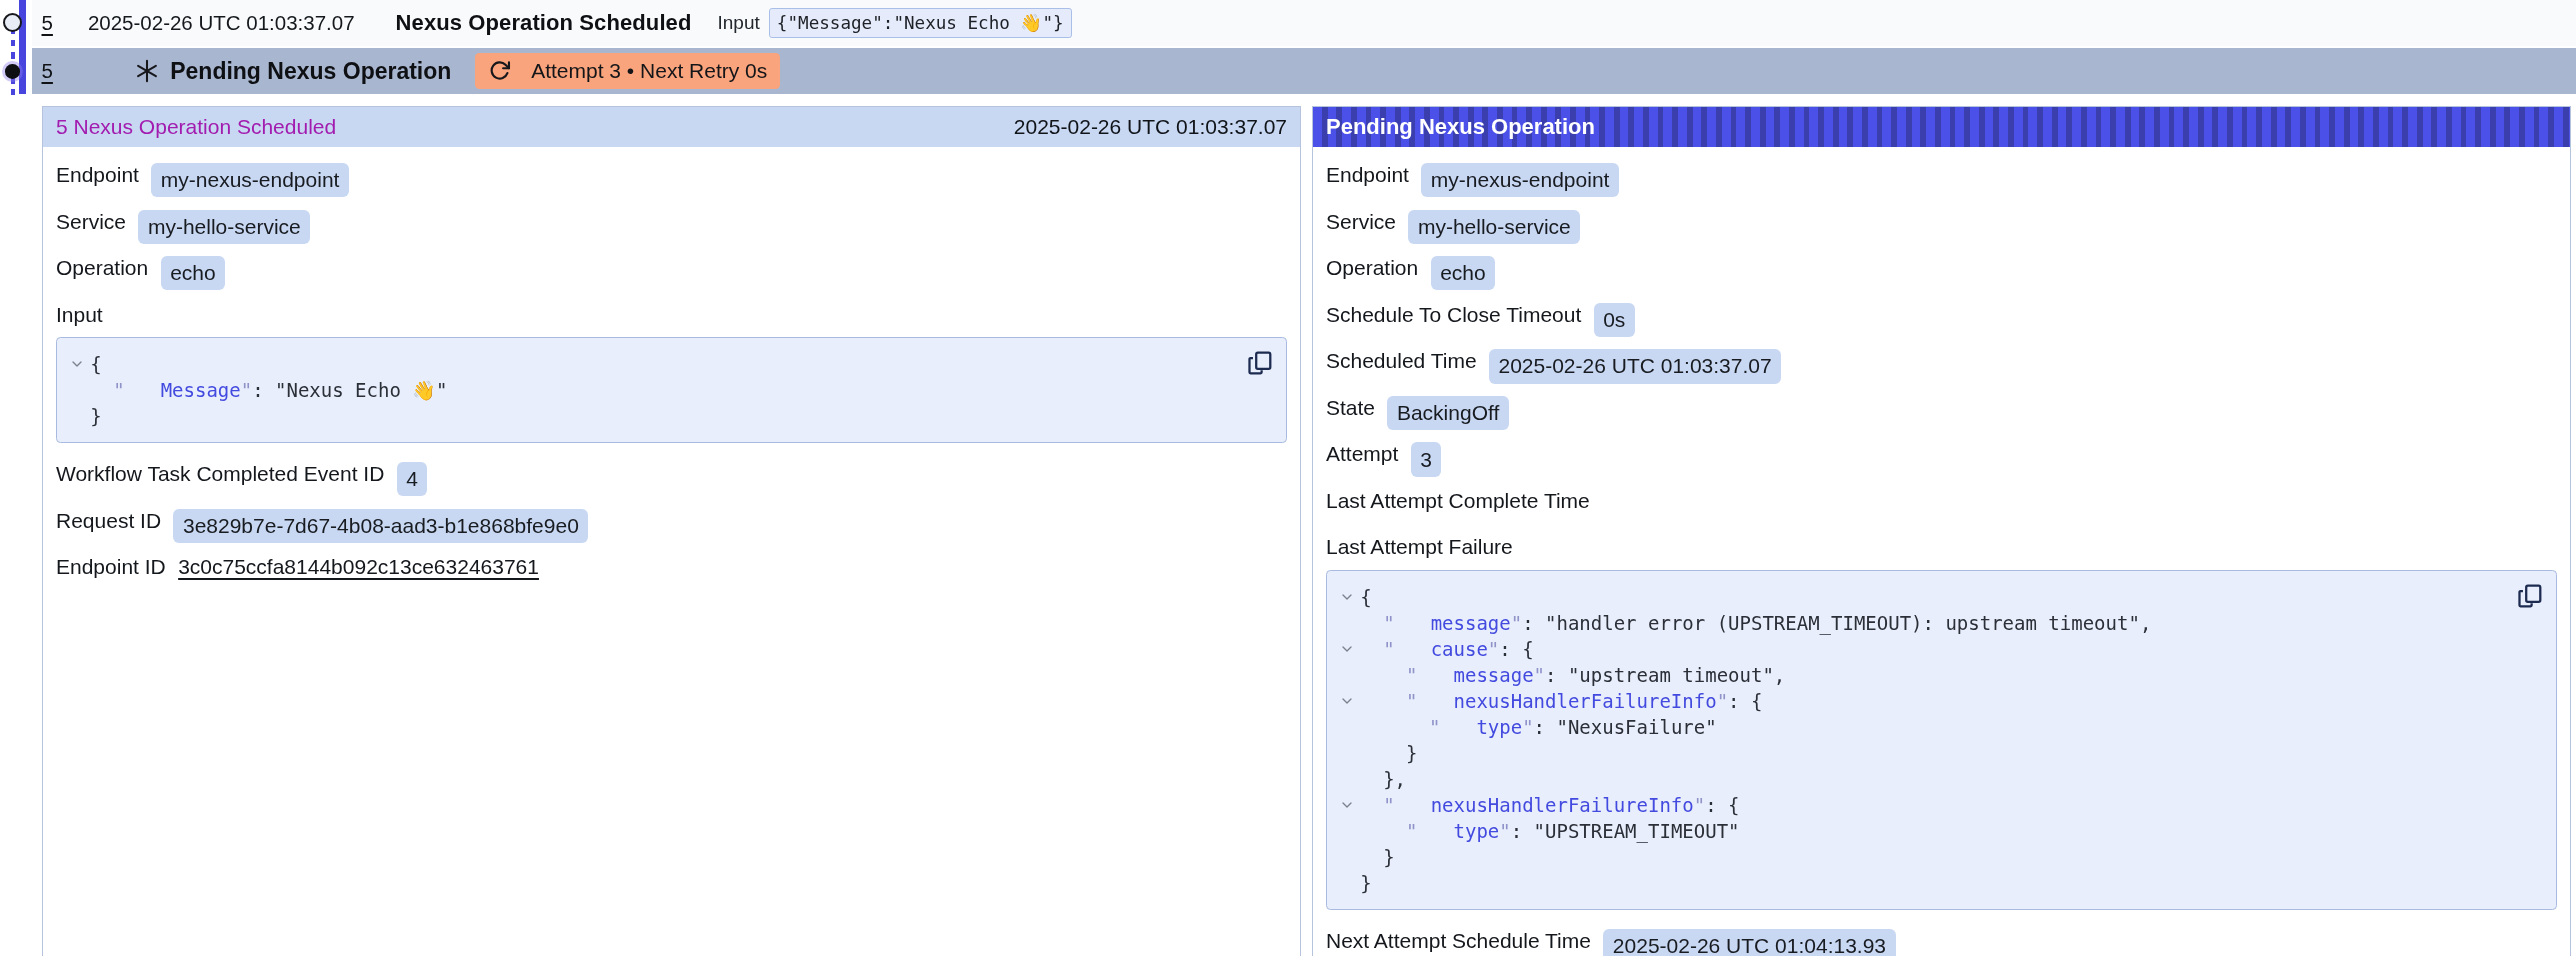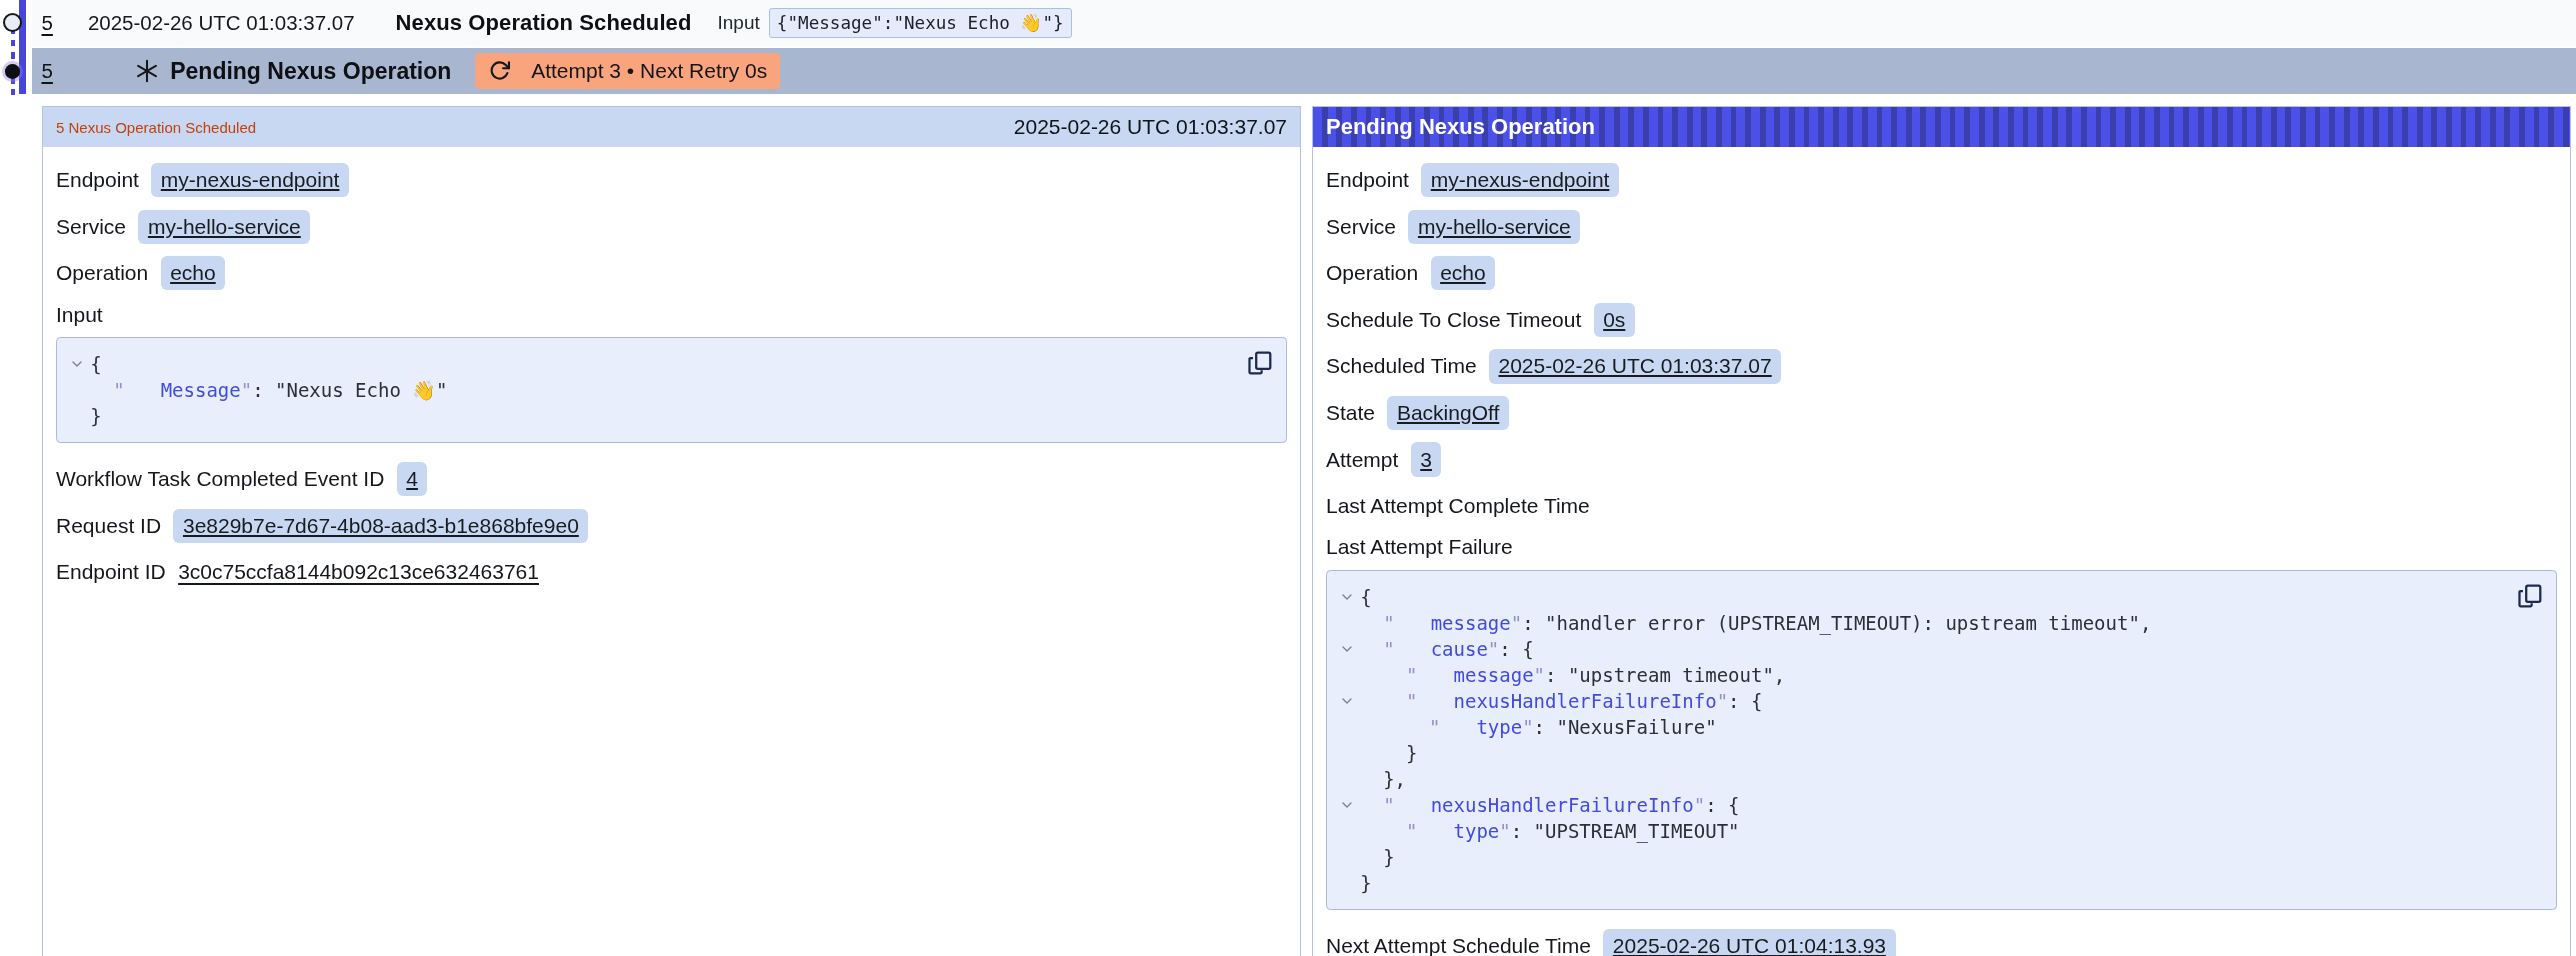--- a/index.html
+++ b/index.html
@@ -33,28 +33,28 @@
   .panel{position:absolute;top:106px;width:1259px;height:879px;background:#fff;
     border:1.5px solid #B6C3DC;box-sizing:border-box;}
   .panel-left{left:42px;}
   .panel-right{left:1312px;}
   .panel-header{height:40px;display:flex;align-items:center;justify-content:space-between;
     padding:0 13px;box-sizing:border-box;}
   .panel-header.plain{background:var(--panel-header-bg,#C8D8F2);}
   .panel-header.striped{
     background:repeating-linear-gradient(90deg,var(--stripe-bright,#4B50E9) 0 8.8px,var(--stripe-dark,#3B3FAE) 8.8px 14.6px);
     justify-content:flex-start;}
-  .panel-header .ph-title{font-size:15px;color:#c2410c;}
+  .panel-header .ph-title{font-size:21px;color:#a21caf;}
   .panel-header .ph-time{font-size:21px;color:#101318;}
   .panel-header.striped .ph-title{color:#ffffff;font-weight:600;font-size:22px;}
   .panel-body{padding:16px 13px 0;}
-  .field{display:flex;align-items:center;gap:12.4px;min-height:34px;margin-bottom:12.4px;}
+  .field{display:flex;align-items:flex-start;gap:12.4px;min-height:34px;margin-bottom:12.4px;}
   .field-label{font-size:21px;color:#14171c;white-space:nowrap;}
   .field-badge{background:var(--badge-bg,#C8D8F3);border-radius:5.9px;padding:5.1px 9.5px;
-    font-size:21px;color:#181b20;white-space:nowrap;text-decoration:underline;}
+    font-size:21px;color:#181b20;white-space:nowrap;}
   .field-link{font-size:21px;color:#14171c;text-decoration:underline;text-underline-offset:3.7px;cursor:pointer;}
   .section-label{font-size:21px;color:#14171c;margin:4.4px 0 10.3px;}
   .code-block{position:relative;background:var(--code-bg,#E8EEFB);border:1.5px solid #A8BADF;border-radius:4.4px;
     padding:13px 47px 13px 7.3px;margin:0 0 19px;box-sizing:border-box;}
   .code-line{display:flex;align-items:center;}
   .gutter{width:26px;flex:none;display:flex;align-items:center;justify-content:center;}
   .code-text{font-family:"DejaVu Sans Mono",monospace;font-size:19px;line-height:26px;white-space:pre;color:#2b2f38;}
   .seg-p{color:#2b2f38;}
   .seg-k{color:#434ADF;padding-left:36px;}
   .seg-q{color:#8F93C9;}

